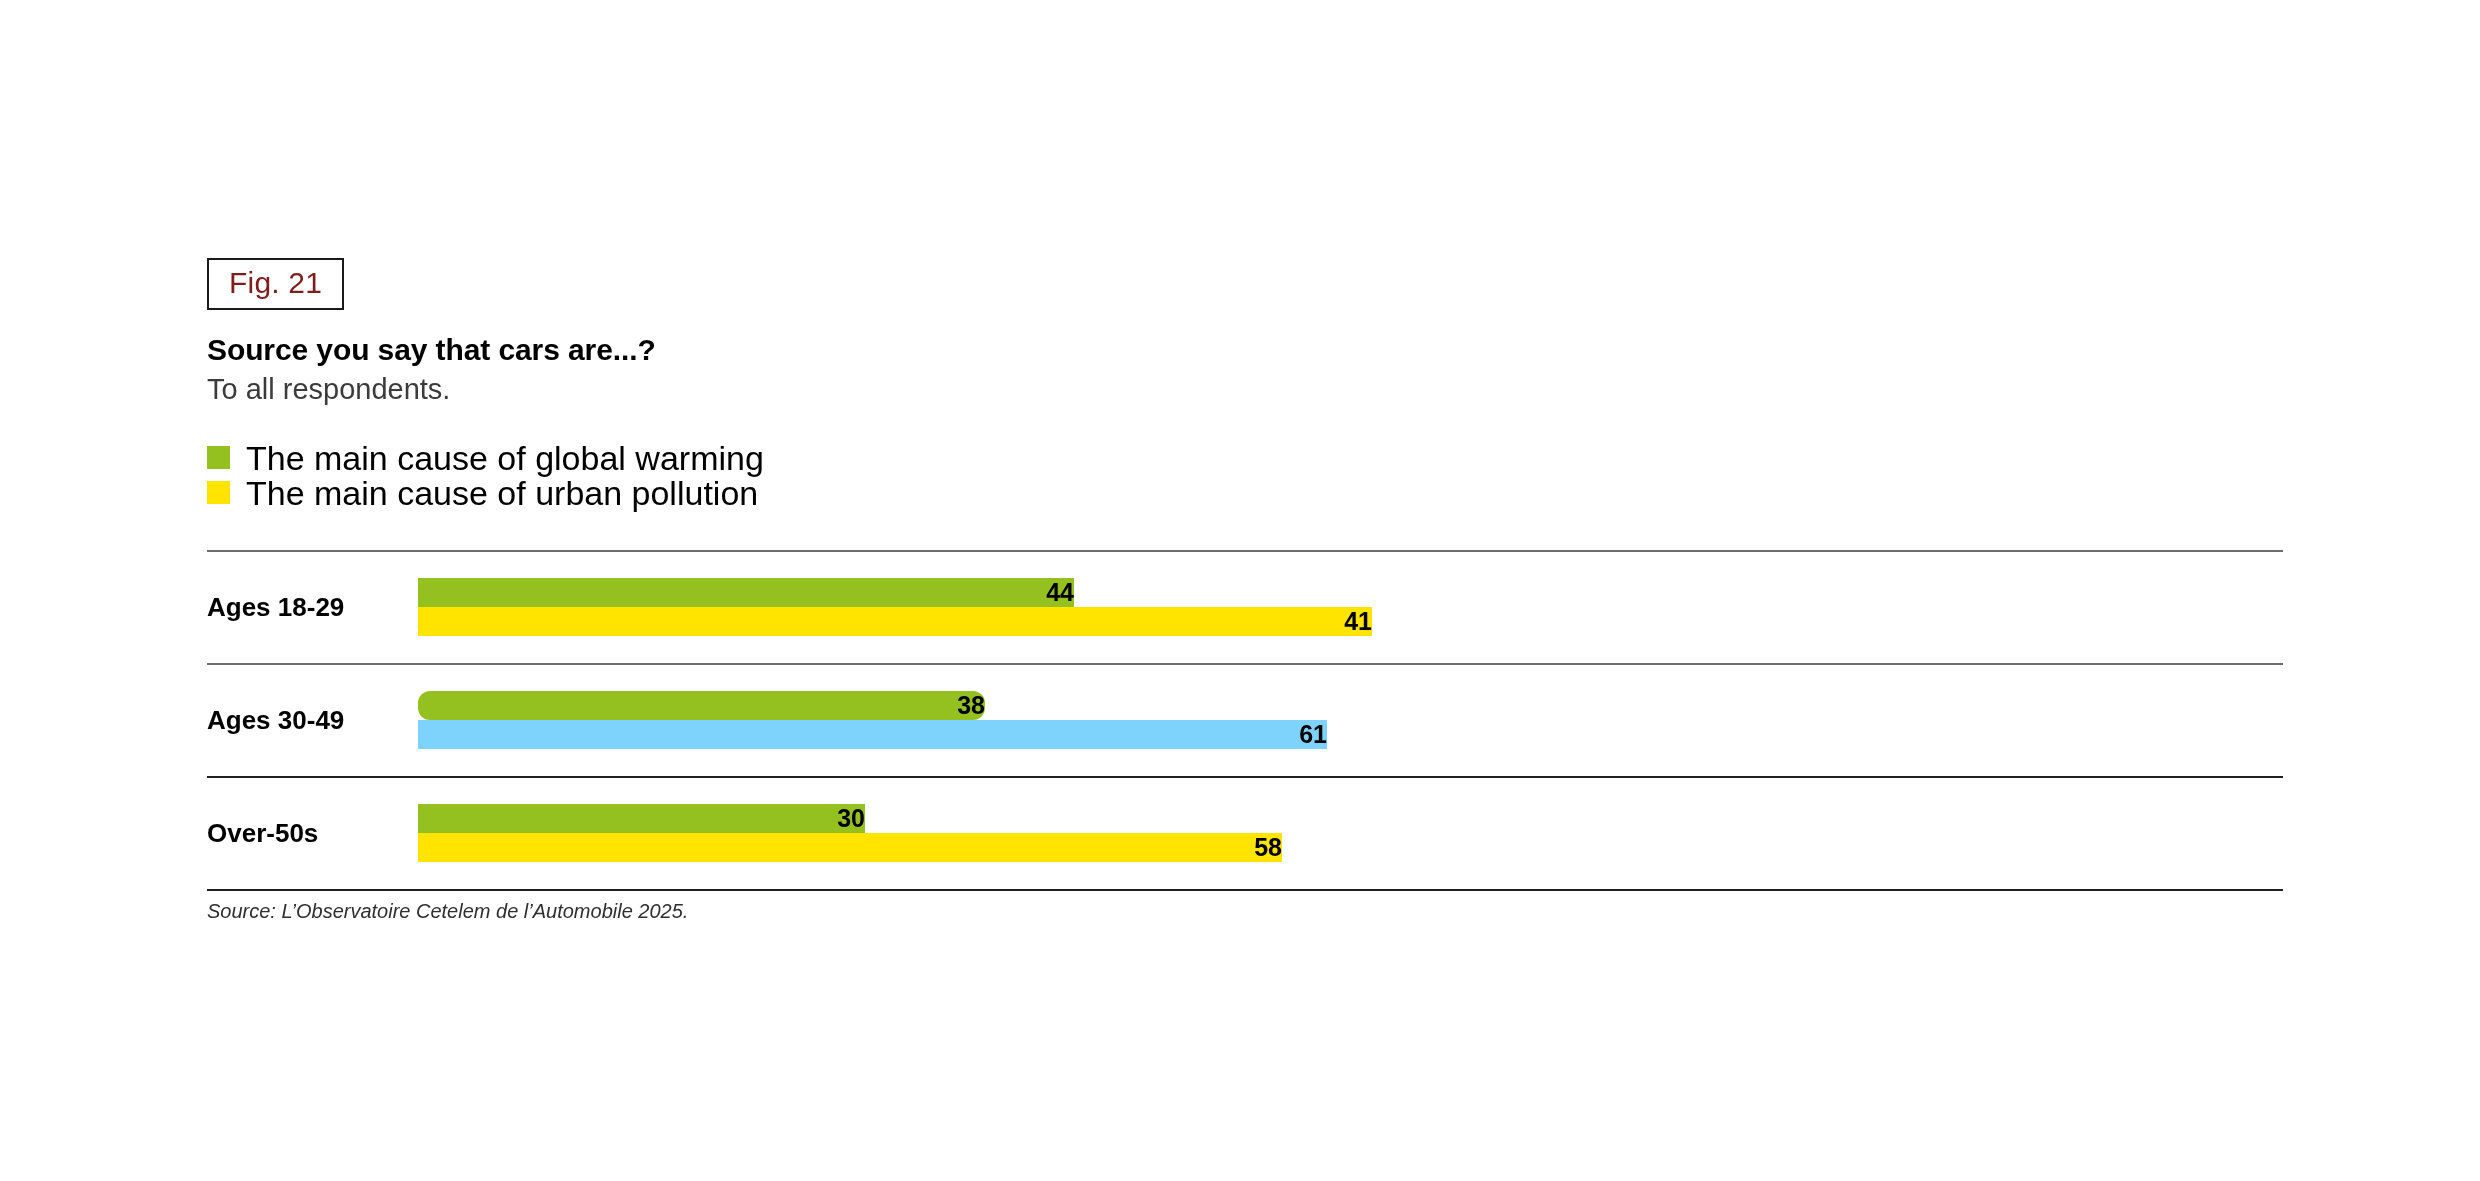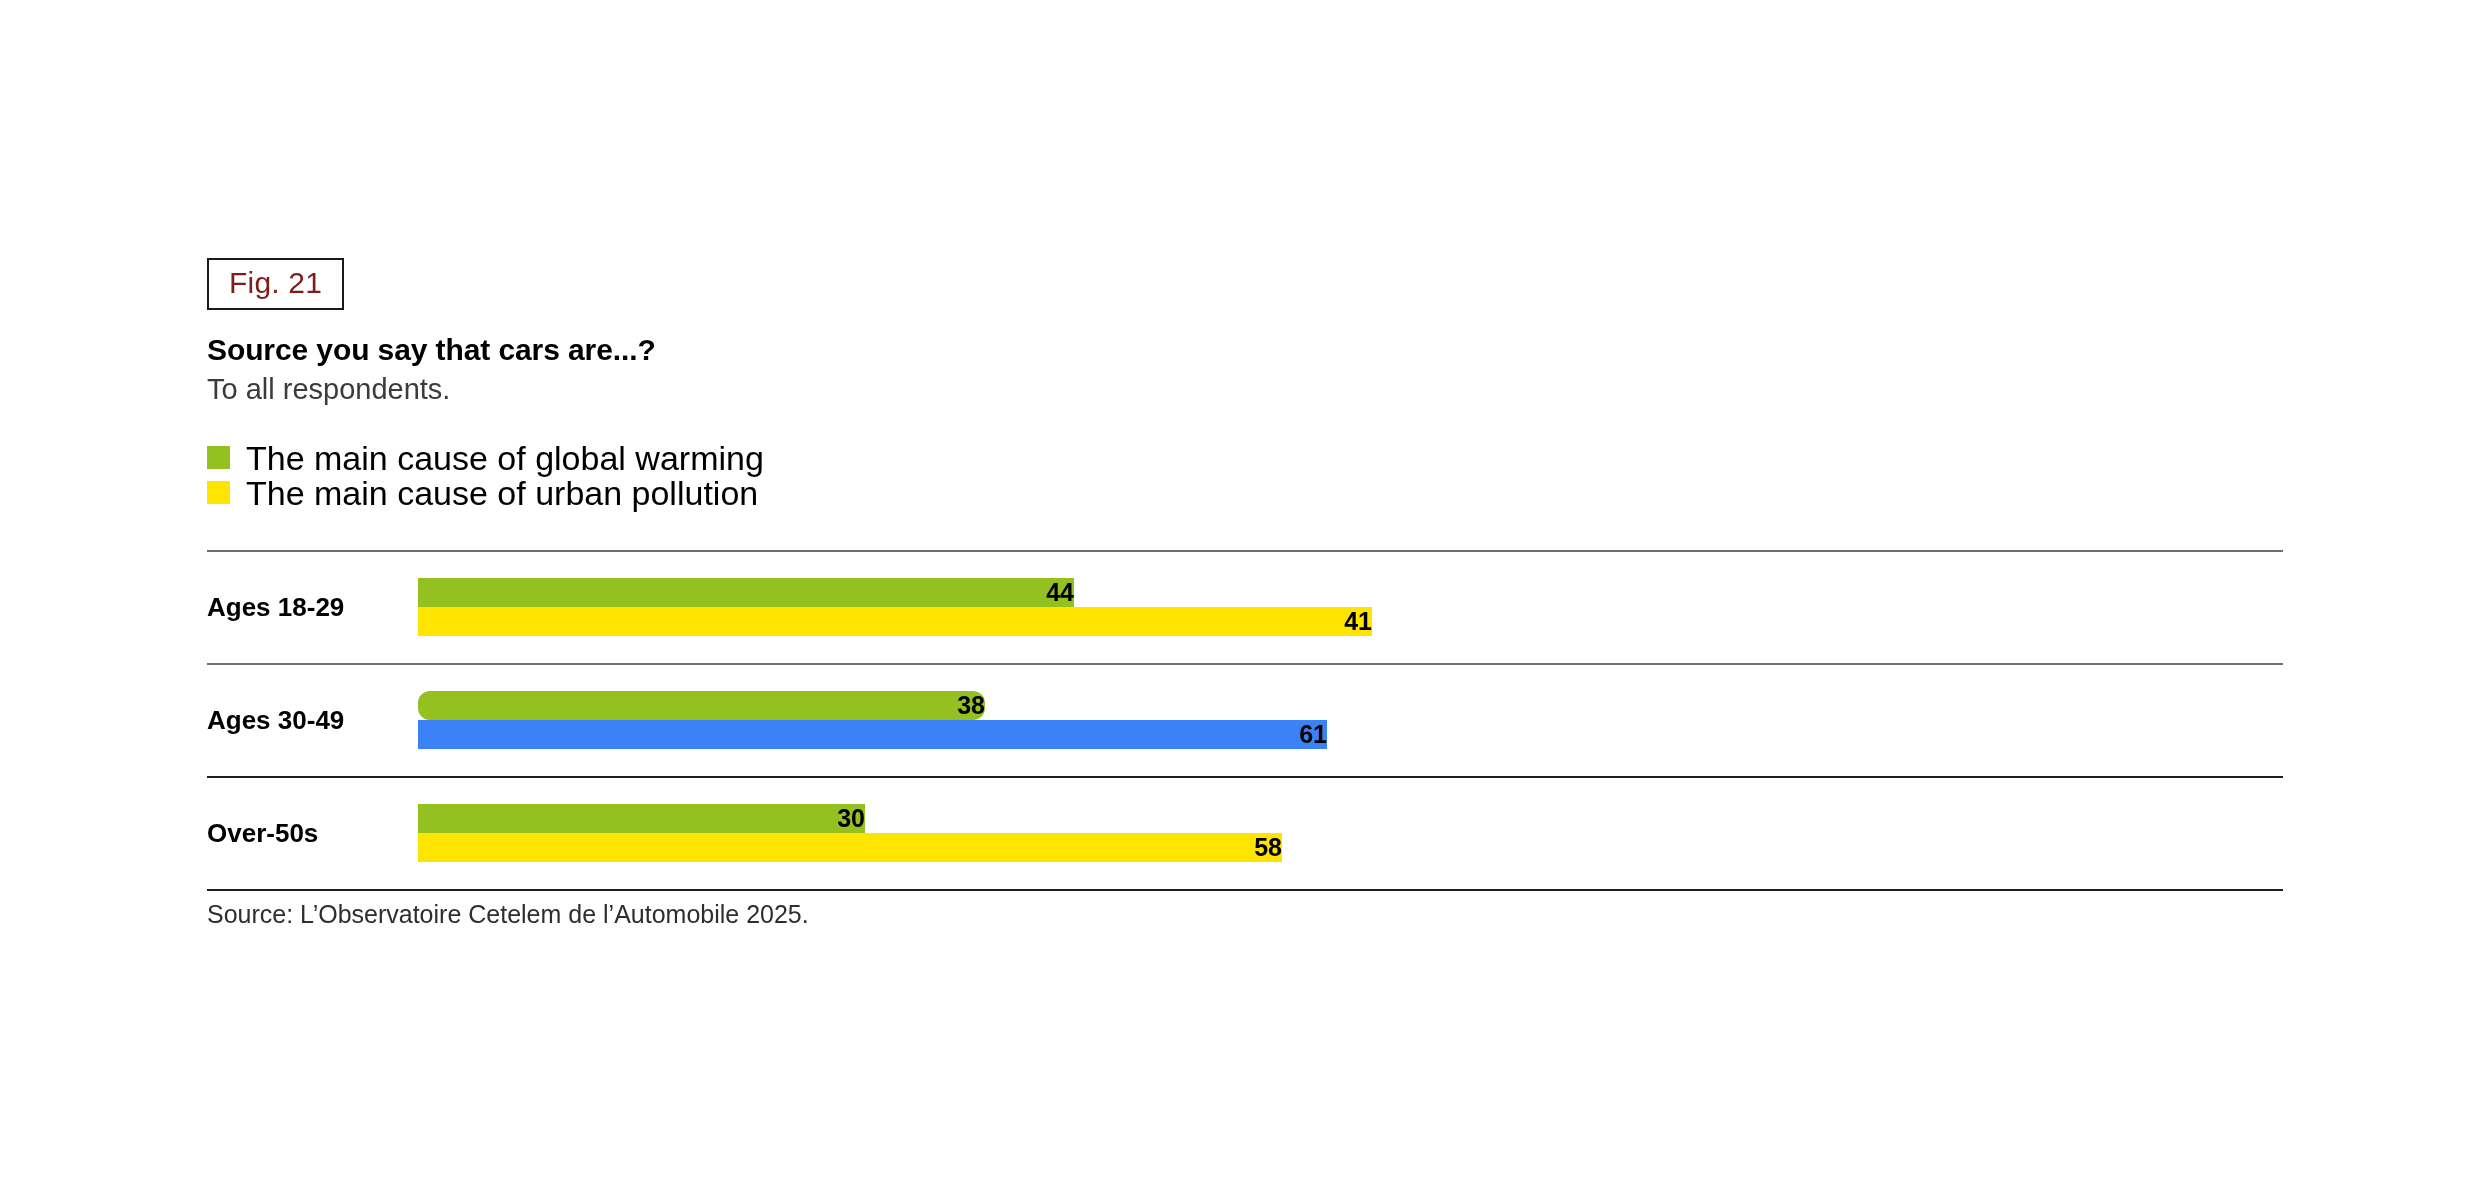--- a/index.html
+++ b/index.html
@@ -136,23 +136,24 @@
     color: #000000;
     line-height: 1;
     white-space: nowrap;
   }
 
   
   .source {
     position: absolute;
     left: 207px;
     top: 900px;
-    font-size: 25px;
+    font-size: 20px;
     color: #2e2e2e;
     white-space: nowrap;
+    font-style: italic;
   }
 </style>
 </head>
 <body>
 
 <div class="figure">
 
   <div class="fig-badge">Fig. 21</div>
 
   <div class="title">Source you say that cars are...?</div>
@@ -186,21 +187,21 @@
     </div>
 
     <div class="rule"></div>
 
     <div class="group">
       <div class="cat-label">Ages 30-49</div>
       <div class="bars">
         <div class="bar" id="b1g" style="width: 567px; background: rgb(148, 193, 31); border-radius: 12px;">
           <span class="bar-value">38</span>
         </div>
-        <div class="bar" id="b1y" style="width: 909px; background: #3b82f6;">
+        <div class="bar" id="b1y" style="width: 909px; background: #7dd3fc;">
           <span class="bar-value">61</span>
         </div>
       </div>
     </div>
 
     <div class="rule dark"></div>
 
     <div class="group">
       <div class="cat-label">Over-50s</div>
       <div class="bars">

